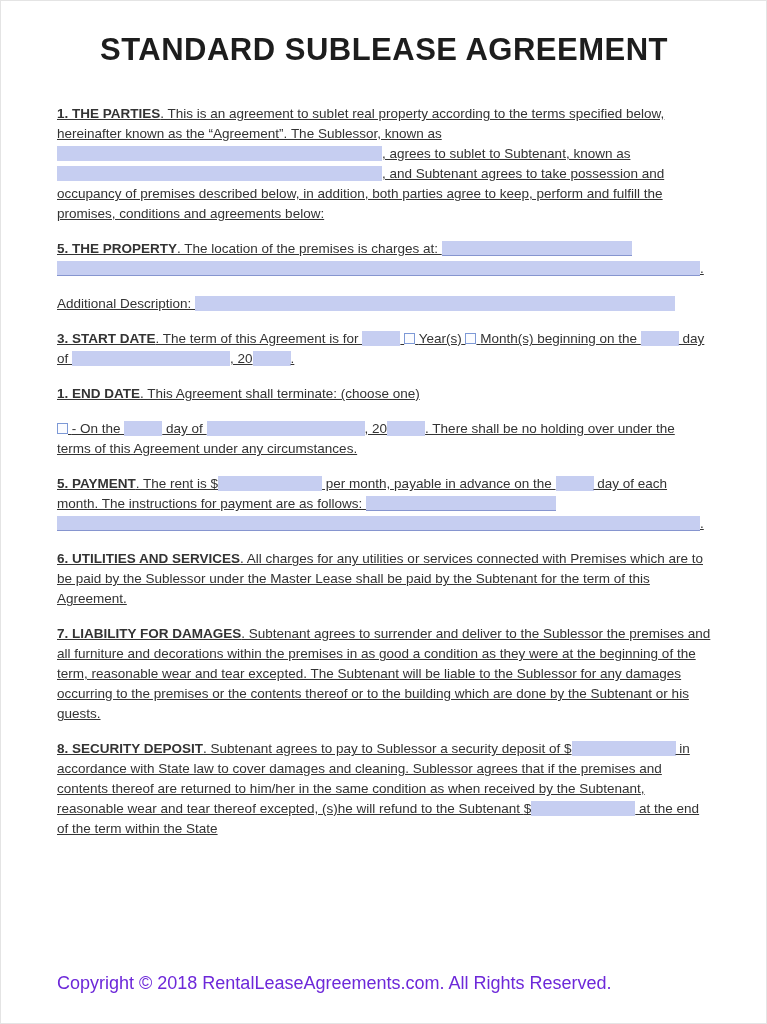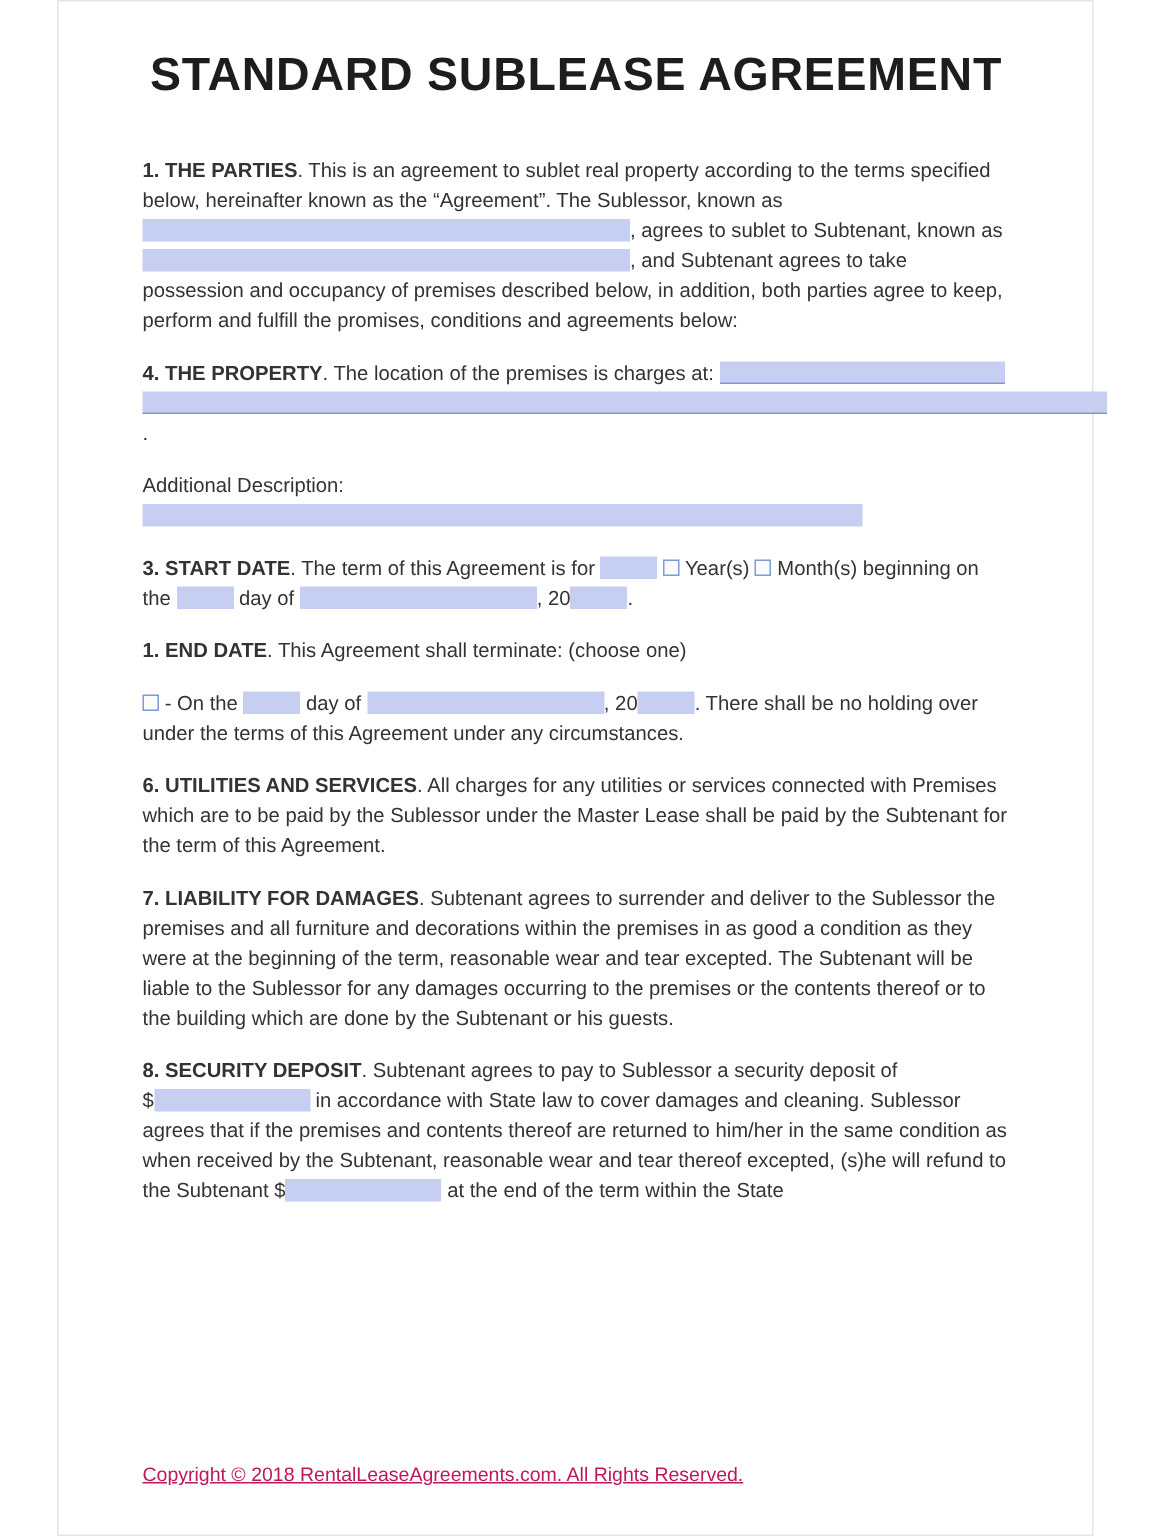--- a/index.html
+++ b/index.html
@@ -1,73 +1,74 @@
 <!DOCTYPE html>
 <html><head>
 <meta charset="utf-8">
 <style>
   * { box-sizing: border-box; }
   html, body { margin: 0; padding: 0; background: #ffffff; }
   .page {
-    width: 691px; height: 1024px; margin: 0 auto;
+    width: 767px; height: 1024px; margin: 0 auto;
     padding: 26px 55px 30px 56px;
     background: #ffffff; border: 1px solid #e4e4e4;
     display: flex; flex-direction: column;
     font-family: "Liberation Sans", "DejaVu Sans", sans-serif;
     font-size: 13.5px; line-height: 20px; color: #333333;
   }
   .title {
     font-size: 31px; line-height: 1.2; font-weight: 900;
     letter-spacing: 0.5px; text-align: center;
     margin: 4px 0 36px; color: #1d1d1d;
     font-family: "Liberation Sans", sans-serif;
   }
-  .para { margin: 0 0 15px; }
+  .para { margin: 0 0 15px; text-decoration: underline; }
   .para b { font-weight: 700; }
   .field {
     display: inline-block; height: 15px;
     background: #c6cef1; vertical-align: -3px;
   }
   .ul { border-bottom: 1px solid #8695cf; }
   .w-name  { width: 325px; }
   .w-loc   { width: 190px; }
   .w-full  { width: 643px; }
   .w-addl  { width: 480px; }
   .w-xs    { width: 38px; }
   .w-md    { width: 158px; }
   .w-money { width: 104px; }
   .checkbox {
     display: inline-block; width: 11px; height: 11px;
     border: 1px solid #7d99d6; background: #fbfcff;
     vertical-align: -1px;
   }
   .nowrap { white-space: nowrap; }
-  .footer { margin-top: auto; margin-bottom: 0; font-size: 13px; color: #be185d; text-decoration: underline; }
+  .footer { margin-top: auto; margin-bottom: 0; font-size: 18px; color: #6d28d9; }
 </style>
 </head>
 <body>
 
 <div class="page">
 
   <h1 class="title">STANDARD SUBLEASE AGREEMENT</h1>
 
   <p class="para"><b>1. THE PARTIES</b><span>. This is an agreement to sublet real property according to the terms specified below, hereinafter known as the “Agreement”. The Sublessor, known as </span><span class="field w-name"></span><span>, agrees to sublet to Subtenant, known as </span><span class="field w-name"></span><span>, and Subtenant agrees to take possession and occupancy of premises described below, in addition, both parties agree to keep, perform and fulfill the promises, conditions and agreements below:</span></p>
 
-  <p class="para"><b>4. THE PROPERTY</b><span>. The location of the premises is charges at: </span><span class="field w-loc ul"></span><span class="field w-full ul"></span><span>.</span></p>
+  <p class="para"><b>5. THE PROPERTY</b><span>. The location of the premises is charges at: </span><span class="field w-loc ul"></span><span class="field w-full ul"></span><span>.</span></p>
 
   <p class="para"><span>Additional Description: </span><span class="field w-addl"></span></p>
 
 
   <p class="para"><b>3. START DATE</b><span>. The term of this Agreement is for </span><span class="field w-xs"></span> <span class="checkbox"></span> <span>Year(s)</span> <span class="checkbox"></span> <span>Month(s) beginning on the </span><span class="field w-xs"></span><span> day of </span><span class="field w-md"></span><span>, 20</span><span class="field w-xs"></span><span>.</span></p>
 
   <p class="para"><b>1. END DATE</b><span>. This Agreement shall terminate: (choose one)</span></p>
 
   <p class="para"><span class="checkbox"></span> <span>- On the </span><span class="field w-xs"></span><span> day of </span><span class="field w-md"></span><span>, 20</span><span class="field w-xs"></span><span>. There shall be no holding over under the terms of this Agreement under any circumstances.</span></p>
 
 
+  <p class="para"><b>5. PAYMENT</b><span>. The rent is $</span><span class="field w-money"></span><span> per month, payable in advance on the </span><span class="field w-xs"></span><span> day of each month. The instructions for payment are as follows: </span><span class="field w-loc ul"></span><span class="field w-full ul"></span><span>.</span></p>
 
   <p class="para"><b>6. UTILITIES AND SERVICES</b><span>. All charges for any utilities or services connected with Premises which are to be paid by the Sublessor under the Master Lease shall be paid by the Subtenant for the term of this Agreement.</span></p>
 
   <p class="para"><b>7. LIABILITY FOR DAMAGES</b><span>. Subtenant agrees to surrender and deliver to the Sublessor the premises and all furniture and decorations within the premises in as good a condition as they were at the beginning of the term, reasonable wear and tear excepted. The Subtenant will be liable to the Sublessor for any damages occurring to the premises or the contents thereof or to the building which are done by the Subtenant or his guests.</span></p>
 
   <p class="para"><b>8. SECURITY DEPOSIT</b><span>. Subtenant agrees to pay to Sublessor a security deposit of </span><span class="nowrap"><span>$</span><span class="field w-money"></span></span><span> in accordance with State law to cover damages and cleaning. Sublessor agrees that if the premises and contents thereof are returned to him/her in the same condition as when received by the Subtenant, reasonable wear and tear thereof excepted, (s)he will refund to the Subtenant </span><span class="nowrap"><span>$</span><span class="field w-money"></span></span><span> at the end of the term within the State</span></p>
 
   <p class="footer">Copyright © 2018 RentalLeaseAgreements.com. All Rights Reserved.</p>
 
 </div>

